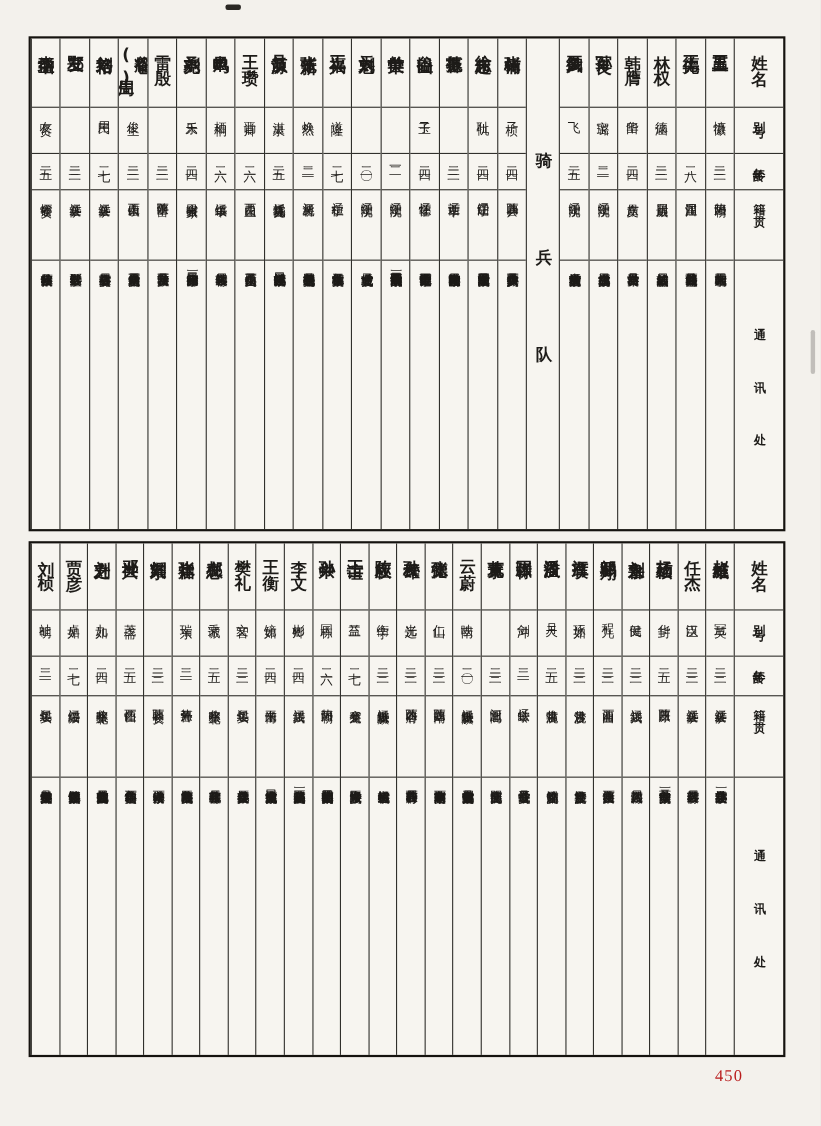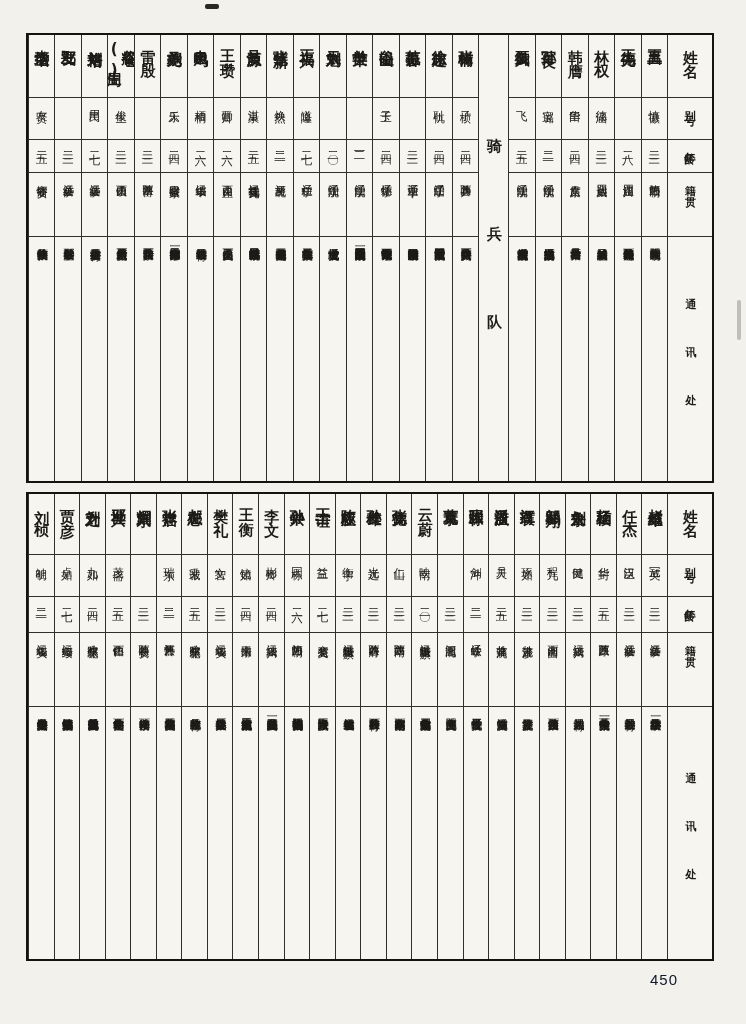--- a/index.html
+++ b/index.html
@@ -63,22 +63,22 @@
   .h-alias .hlabel{letter-spacing:5px;}
   .h-age .hlabel{letter-spacing:1px;}
   .h-native .hlabel{letter-spacing:12px;}
   .h-address{align-items:center;}
   .h-address .hlabel{letter-spacing:48px;}
 
   .seclabel{font-size:15px;font-weight:bold;letter-spacing:88px;}
 
   .pageno{
     position:absolute;top:971px;left:650px;
-    font-family:Liberation Sans, sans-serif;
-    font-size:15px;letter-spacing:1px;color:#0f172a;
+    font-family:Liberation Serif, serif;
+    font-size:15px;letter-spacing:1px;color:#b91c1c;
   }
 </style>
 </head>
 <body>
 
 <div class="page">
   <div class="speck" style="left:205px;top:4px;width:14px;height:5px;"></div>
   <div class="speck" style="left:737px;top:300px;width:4px;height:40px;opacity:.25;"></div>
 </div>
 

